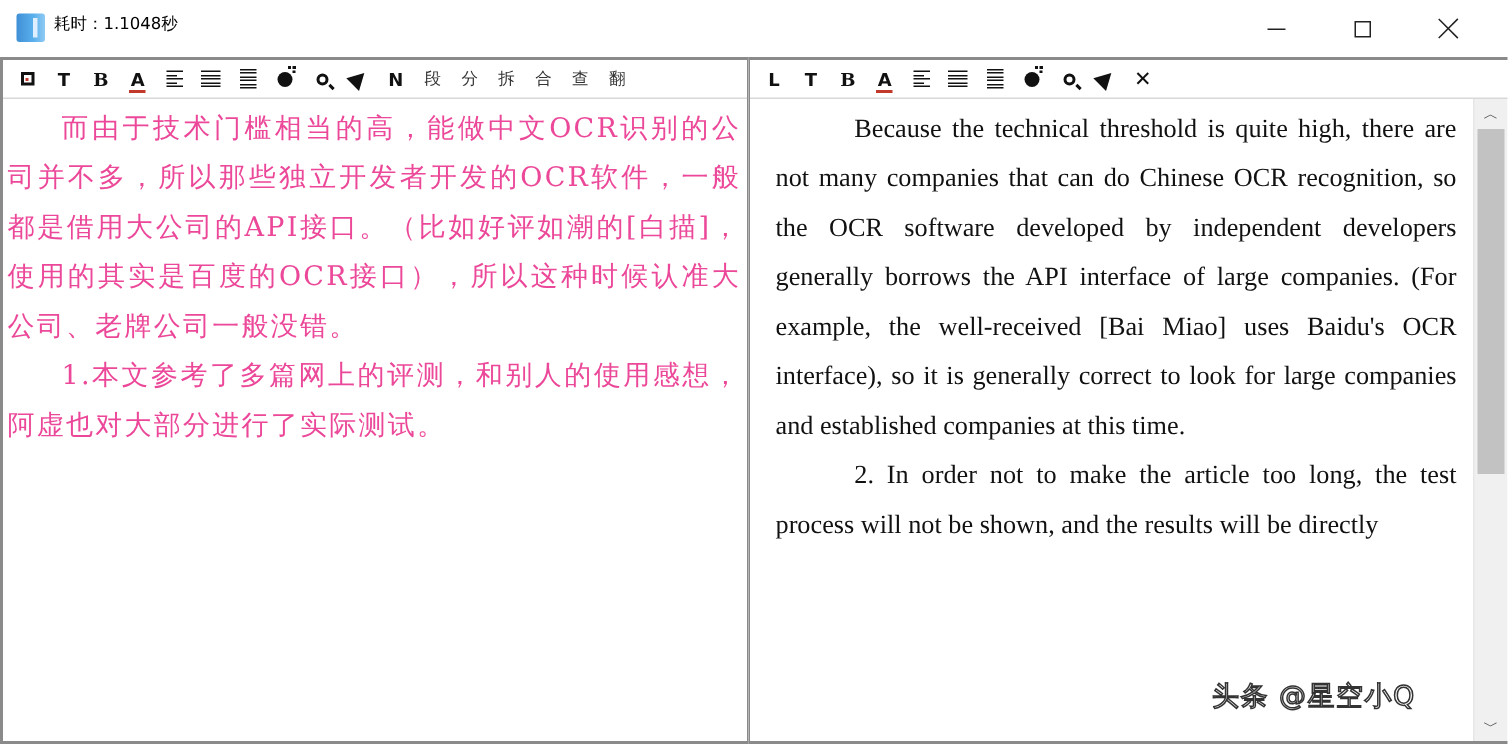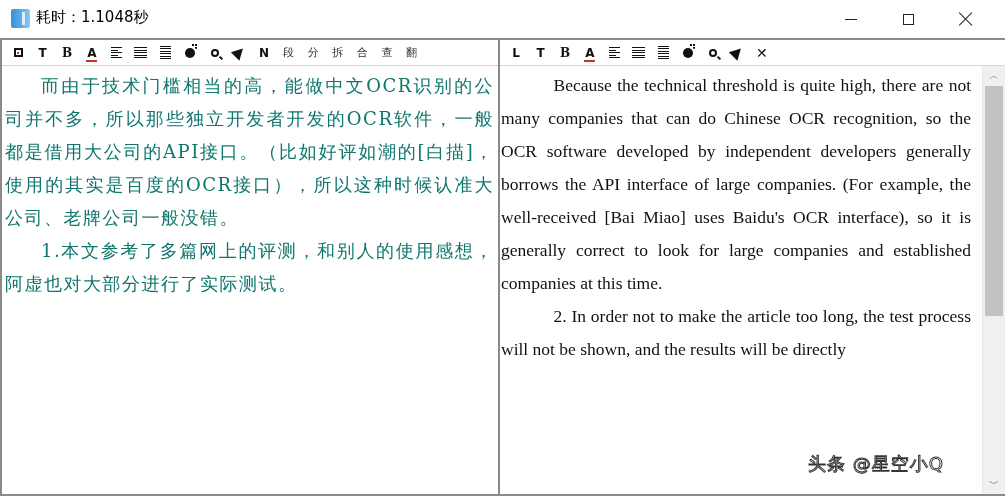--- a/index.html
+++ b/index.html
@@ -1,20 +1,20 @@
 <!DOCTYPE html>
 <html><head>
 <meta charset="utf-8">
 <style>
   html, body { margin:0; padding:0; }
   body { width:1005px; height:496px; overflow:hidden; background:#ffffff; font-family:"Liberation Serif", serif; position:relative; }
   .titlebar { position:absolute; left:0; top:0; width:1005px; height:38px; background:#ffffff; }
   .app-icon { position:absolute; left:11px; top:9px; width:19px; height:19px; border-radius:2px; background:linear-gradient(90deg,#3f8fd6 0,#5ab0ec 60%,#8fcaf3 100%); }
   .app-icon:after { content:""; position:absolute; left:11px; top:3px; width:3px; height:13px; background:#dfefff; }
-  .title-text { position:absolute; left:36px; top:8px; font-family:"DejaVu Sans", sans-serif; font-size:15px; color:#000; }
+  .title-text { position:absolute; left:36px; top:8px; font-family:"DejaVu Sans", sans-serif; font-size:11px; color:#000; }
   .win-btn { position:absolute; top:0; width:58px; height:38px; display:flex; align-items:center; justify-content:center; }
   .min-btn { left:822px; } .max-btn { left:879px; } .close-btn { left:937px; }
   .min-glyph { width:12px; height:1px; background:#222; }
   .max-glyph { width:11px; height:11px; border:1px solid #222; box-sizing:border-box; }
   .close-glyph { position:relative; width:14px; height:14px; }
   .close-glyph:before, .close-glyph:after { content:""; position:absolute; left:6px; top:-2px; width:1.2px; height:18px; background:#222; }
   .close-glyph:before { transform:rotate(45deg); } .close-glyph:after { transform:rotate(-45deg); }
 
   .pane { position:absolute; top:38px; height:458px; box-sizing:border-box; background:#fff; }
   .pane-left { left:0; width:499px; border:2px solid #8a8a8a; border-right:1px solid #8a8a8a; }
@@ -29,23 +29,23 @@
   .ic-a:after { content:""; position:absolute; left:-1px; right:-1px; bottom:-3px; height:2px; background:#c0392b; }
   .ic-lines { width:11px; display:flex; flex-direction:column; gap:1.5px; }
   .ic-lines i { display:block; height:1px; background:#111; }
   .ic-bomb { width:10px; height:10px; background:#111; border-radius:50%; position:relative; }
   .ic-bomb:after { content:""; position:absolute; left:7px; top:-4px; width:3px; height:3px; border-top:2px dotted #111; border-right:2px dotted #111; }
   .ic-search { width:8px; height:8px; border:2px solid #111; border-radius:50%; position:relative; box-sizing:border-box; }
   .ic-search:after { content:""; position:absolute; left:6px; top:6px; width:4px; height:2px; background:#111; transform:rotate(45deg); }
   .ic-plane { width:0; height:0; border-left:6px solid transparent; border-right:6px solid transparent; border-bottom:11px solid #111; transform:rotate(45deg); }
 
   .content { position:absolute; top:26px; left:0; right:0; bottom:0; overflow:hidden; }
-  .left-text { padding:3px 4px 0 3px; font-size:18px; line-height:33px; color:#0f766e; font-family:"DejaVu Serif", serif; letter-spacing:1.5px; text-align:justify; }
+  .left-text { padding:3px 4px 0 3px; font-size:18px; line-height:33px; color:#ec4899; font-family:"DejaVu Serif", serif; letter-spacing:1.5px; text-align:justify; }
   .left-text p { margin:0; text-indent:2em; }
-  .right-text { padding:3px 34px 0 1px; font-size:17.5px; line-height:33px; color:#111; font-family:"Liberation Serif", serif; text-align:justify; }
+  .right-text { padding:3px 34px 0 17px; font-size:17.5px; line-height:33px; color:#111; font-family:"Liberation Serif", serif; text-align:justify; }
   .right-text p { margin:0; text-indent:3em; }
   .scrollbar { position:absolute; top:0; right:0; width:22px; bottom:0; background:#f0f0f0; border-left:1px solid #e6e6e6; }
   .scroll-up { height:20px; display:flex; align-items:center; justify-content:center; font-size:10px; color:#555; font-family:"DejaVu Sans", sans-serif; }
   .scroll-thumb { position:absolute; top:20px; left:2px; right:2px; height:230px; background:#c2c2c2; }
   .scroll-down { position:absolute; bottom:0; left:0; right:0; height:20px; display:flex; align-items:center; justify-content:center; font-size:10px; color:#555; font-family:"DejaVu Sans", sans-serif; }
   .watermark { position:absolute; left:808px; top:452px; font-family:"DejaVu Sans", sans-serif; font-size:18px; color:rgba(255,255,255,0.85); -webkit-text-stroke:1px #333; letter-spacing:1px; pointer-events:none; }
 </style>
 </head>
 <body>
 

